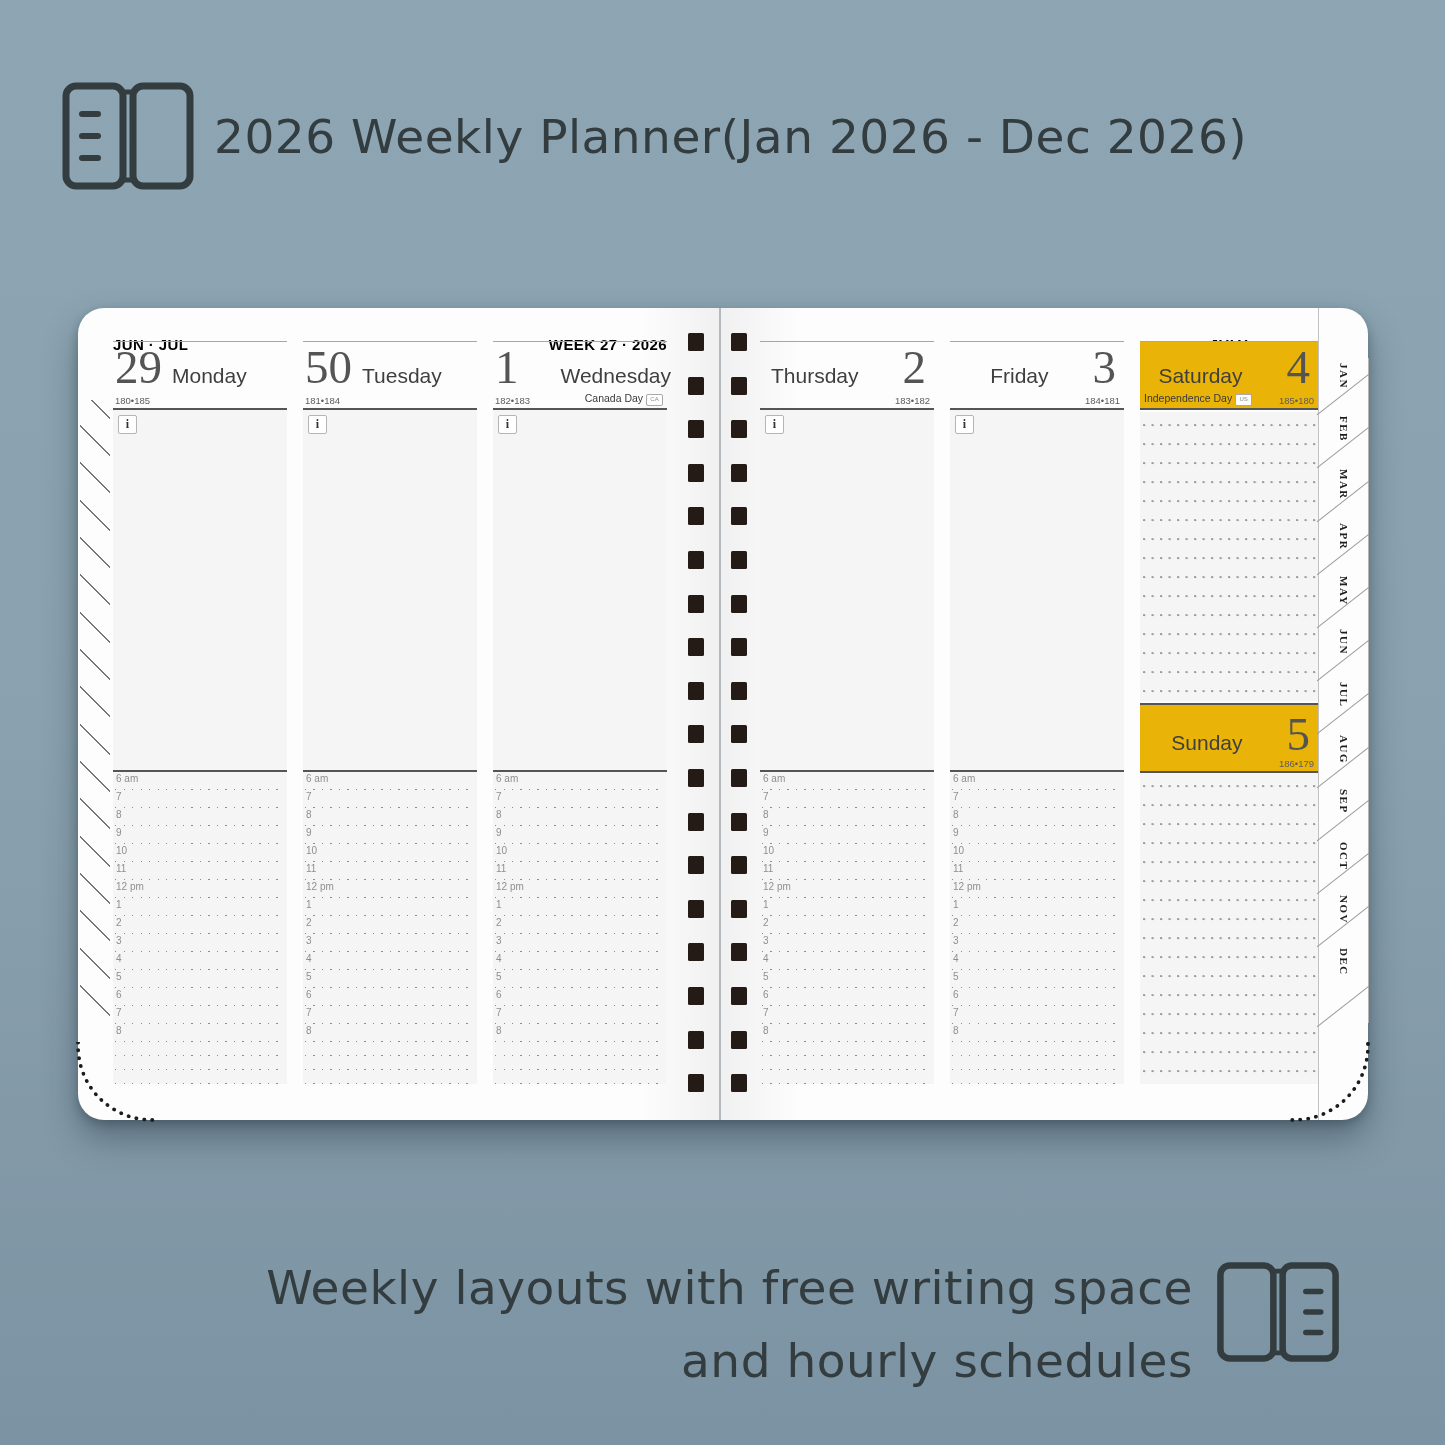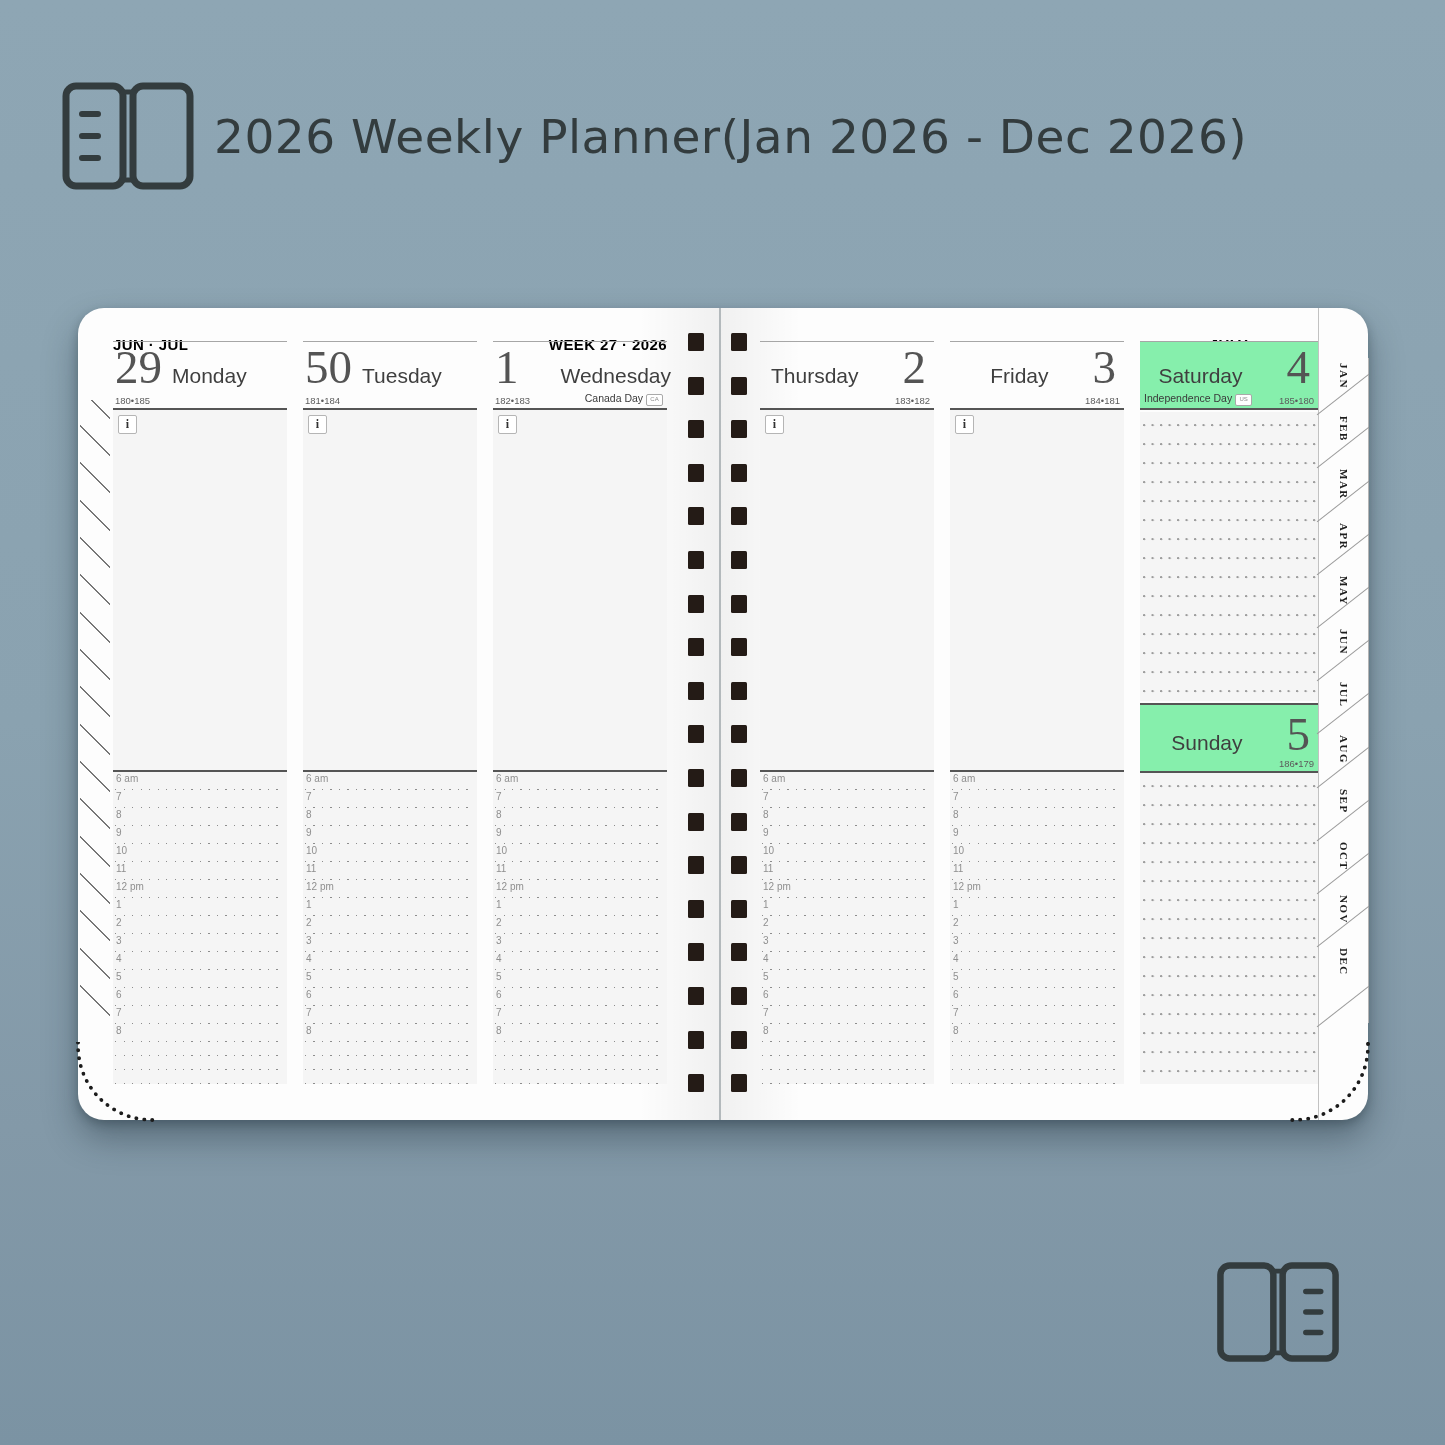--- a/index.html
+++ b/index.html
@@ -67,21 +67,21 @@
   .hourtop{position:absolute; top:360px; left:0; right:0; height:2px; background:#555;}
   .hours{position:absolute; top:362px; left:0; right:0;}
   .hrow{position:relative; height:18px;}
   .hrow.short{height:14px;}
   .hlabel{position:absolute; left:3px; top:1px; font-size:10px; color:#8f8f8f;}
   .dotline{position:absolute; left:2px; right:2px; bottom:0; height:1.4px;
     background:repeating-linear-gradient(90deg, #8d8d8d 0 1.4px, transparent 1.4px 8.5px);}
   
   .wcol{position:absolute; left:1062px; top:33px; width:178px; height:743px;}
   .wcol .topline{position:absolute; top:0; left:0; right:0; height:1px; background:#a6a6a6;}
-  .graybox{position:absolute; left:0; right:0; background:#86efac;}
+  .graybox{position:absolute; left:0; right:0; background:#eab308;}
   .satbox{top:1px; height:66px;}
   .sunbox{top:362px; height:66px; border-top:2px solid #555; border-bottom:2px solid #555;}
   .graybox .dayhead{top:2px;}
   .sunbox .dayhead{top:6px;padding-left:9px;}
   .graybox .holrow{position:absolute; left:4px; right:4px; bottom:2px; height:13px;}
   .graybox .holrow .holname{position:absolute; left:0; bottom:0; font-size:10.5px; color:#3a3a3a; white-space:nowrap;}
   .graybox .holrow .ord{position:absolute; right:0; bottom:0; font-size:9.5px; color:#5c5c5c;}
   .wheavy{position:absolute; top:67px; left:0; right:0; height:2px; background:#555;}
   .dotarea{position:absolute; left:0; right:0; background-color:#f5f5f5;
     background-image:radial-gradient(circle at 1.2px 1.2px, #9b9b9b 0.9px, transparent 1.4px);
@@ -667,20 +667,24 @@
         </div>
         <div class="tab" style="top: 635.2px; height: 80px;">
           <span>DEC</span>
         </div>
       </div>
 
     <div class="arc arc-bl"></div>
     <div class="arc arc-br"></div>
   </div>
 
+  <div class="footer">
+    <div class="fline">Weekly layouts with free writing space</div>
+    <div class="fline">and hourly schedules</div>
+  </div>
   <span class="footer-icon">
     <svg width="130" height="128" viewBox="0 0 140 112" fill="none" stroke="#333c3e" stroke-width="7" stroke-linecap="round" stroke-linejoin="round">
       <rect x="8" y="6" width="57" height="100" rx="10"></rect>
       <rect x="75" y="6" width="57" height="100" rx="10"></rect>
       <path d="M65 12 L75 12 M65 100 L75 100" stroke-width="5"></path>
       <path d="M100 34 H116 M100 56 H116 M100 78 H116" stroke-width="6"></path>
     </svg>
   </span>
 
 </div>

